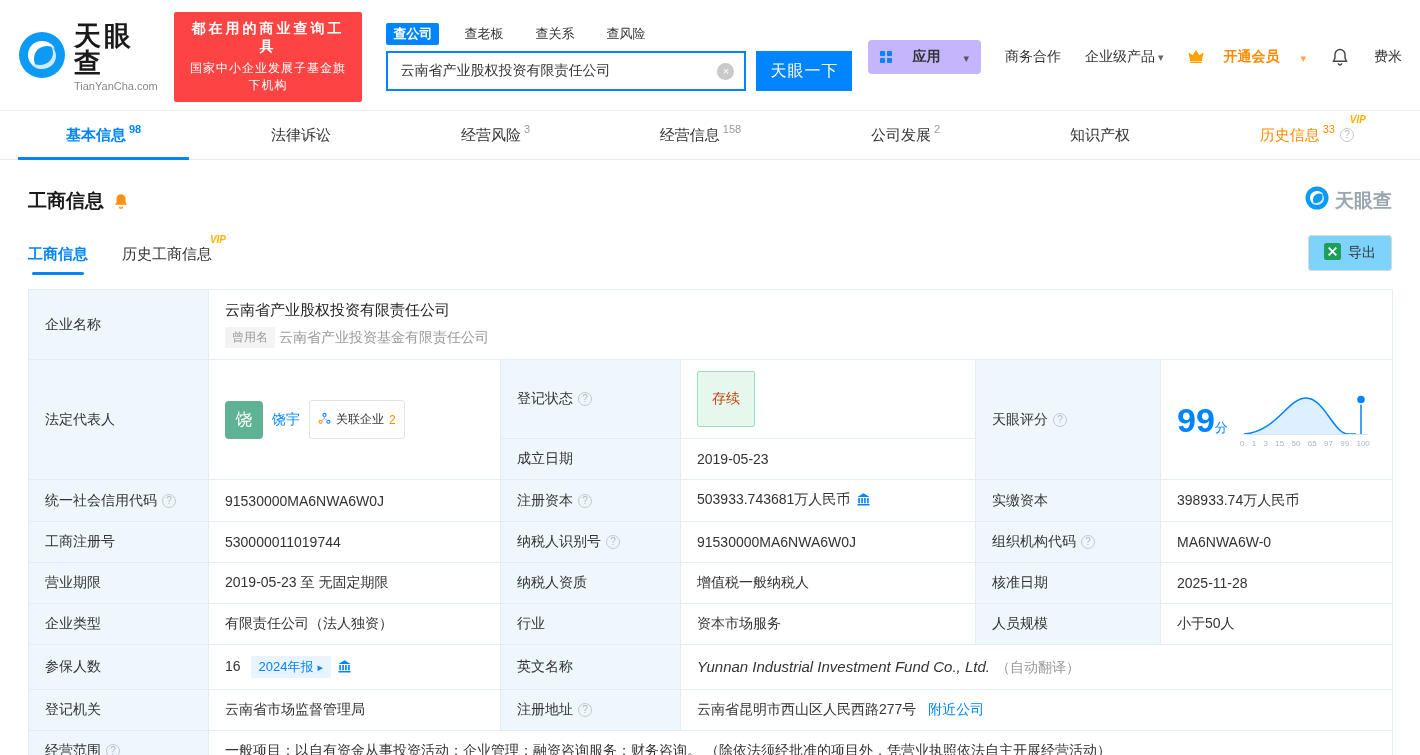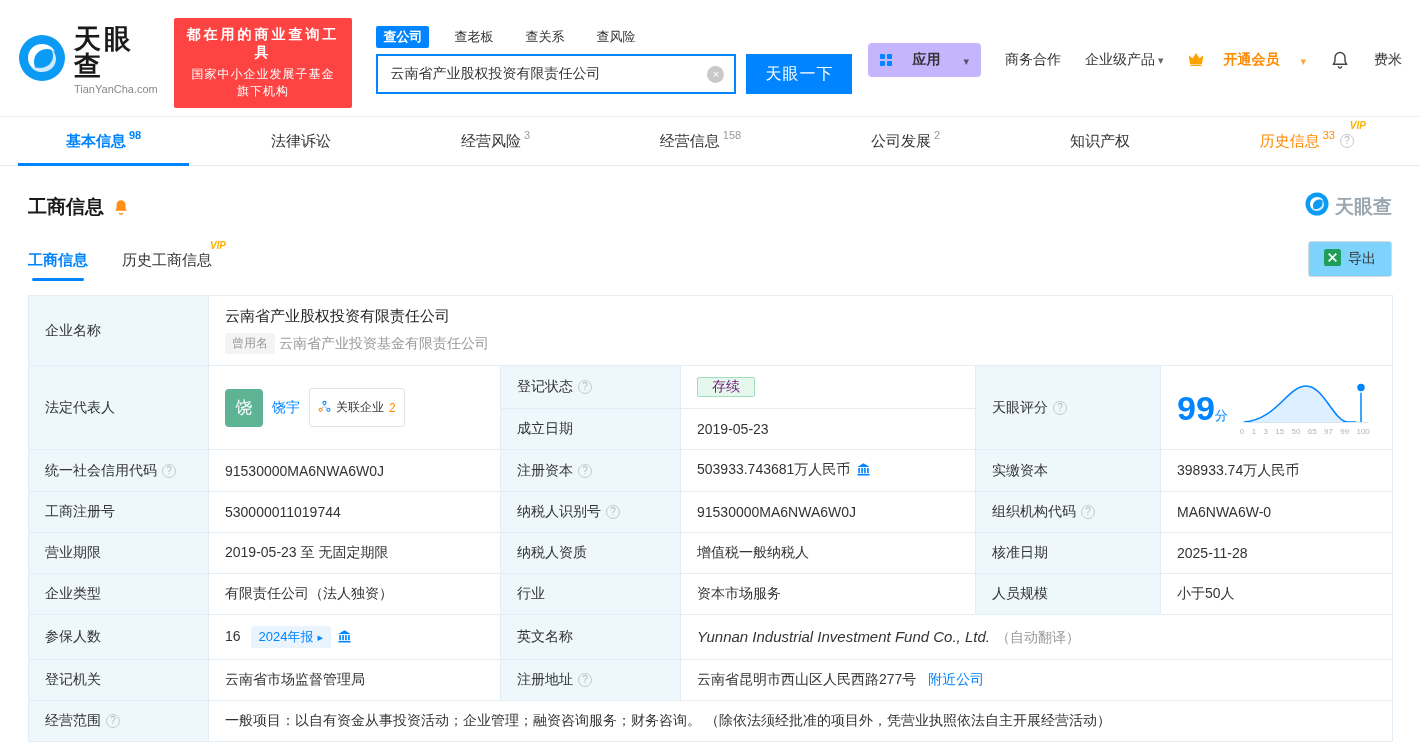--- a/index.html
+++ b/index.html
@@ -6,33 +6,33 @@
   body {
     width: 1420px; height: 755px; margin: 0; overflow: hidden;
     background: #fff; color: #333;
     font-family: "Liberation Sans", "DejaVu Sans", sans-serif;
   }
   
   .top-header { display: flex; align-items: center; padding: 12px 18px 8px; gap: 16px; }
   .logo { display: flex; align-items: center; gap: 8px; cursor: pointer; }
   .logo-text .cn { font-size: 27px; font-weight: bold; color: #1a1a1a; letter-spacing: 3px; line-height: 1; }
   .logo-text .en { font-size: 11px; color: #888; margin-top: 3px; }
-  .banner { background: #fe4343; color: #fff; padding: 8px 12px; text-align: center; border-radius: 2px; margin-top: 6px; }
+  .banner { background: #fe4343; color: #fff; padding: 8px 12px; text-align: center; border-radius: 2px; }
   .banner .l1 { font-size: 14px; font-weight: bold; letter-spacing: 3px; }
   .banner .l2 { font-size: 12px; margin-top: 4px; letter-spacing: 1px; }
   .search-area { margin-left: 8px; }
   .search-tabs { display: flex; gap: 18px; align-items: center; margin-bottom: 6px; }
   .search-tab { font-size: 13px; color: #333; cursor: pointer; padding: 2px 7px; }
   .search-tab.active { background: #0084ff; color: #fff; border-radius: 2px; font-weight: bold; }
   .search-row { display: flex; align-items: center; }
   .search-box { display: flex; align-items: center; width: 360px; height: 40px; border: 2px solid #0084ff; background: #fff; padding: 0 10px; }
   .search-box input { flex: 1; border: none; outline: none; font-size: 14px; color: #333; font-family: inherit; background: transparent; }
   .clear-btn { width: 17px; height: 17px; border-radius: 50%; background: #c9c9c9; color: #fff; font-size: 11px; line-height: 17px; text-align: center; cursor: pointer; flex: none; }
   .clear-btn::before { content: "×"; }
-  .search-btn { width: 106px; height: 40px; background: #0084ff; color: #fff; font-size: 16px; border: none; margin-left: 10px; cursor: pointer; font-family: inherit; letter-spacing: 1px; }
+  .search-btn { width: 96px; height: 40px; background: #0084ff; color: #fff; font-size: 16px; border: none; margin-left: 10px; cursor: pointer; font-family: inherit; letter-spacing: 1px; }
   .header-right { margin-left: auto; display: flex; align-items: center; gap: 24px; font-size: 14px; white-space: nowrap; }
   .app-pill { display: flex; align-items: center; gap: 20px; background: #c4b5fd; padding: 8px 12px; border-radius: 4px; color: #333; cursor: pointer; font-weight: bold; }
   .grid-icon { display: grid; grid-template-columns: 5px 5px; gap: 2px; }
   .grid-icon i { width: 5px; height: 5px; background: #0084ff; border-radius: 1px; display: block; }
   .caret::after { content: "▾"; color: inherit; font-size: 11px; margin-left: 3px; opacity: .75; }
   .nav-link { color: #333; cursor: pointer; }
   .member { color: #ff8a00; cursor: pointer; display: flex; align-items: center; gap: 18px; font-weight: bold; }
   .bell-btn { cursor: pointer; display: flex; align-items: center; }
   
   .main-tabs { display: flex; justify-content: space-between; align-items: stretch; padding: 0 58px; height: 50px; border-top: 1px solid #f1f1f1; border-bottom: 1px solid #eaeaea; }
@@ -63,21 +63,21 @@
   .q::before { content: "?"; }
   .company-name { font-size: 15px; color: #1f1f1f; }
   .former-line { margin-top: 7px; display: flex; align-items: center; }
   .tag-former { background: #f4f4f4; color: #999; font-size: 12px; padding: 2px 7px; border-radius: 2px; margin-right: 4px; flex: none; }
   .former-name { color: #999; font-size: 14px; }
   .rep-cell { display: flex; align-items: center; gap: 9px; }
   .avatar { width: 38px; height: 38px; background: #5eb394; color: #fff; font-size: 17px; border-radius: 4px; display: flex; align-items: center; justify-content: center; flex: none; cursor: pointer; }
   .link { color: #0084ff; cursor: pointer; text-decoration: none; }
   .related-badge { display: inline-flex; align-items: center; gap: 5px; border: 1px solid #e3e3e3; border-radius: 3px; padding: 10px 8px; font-size: 12px; color: #333; background: #fff; cursor: pointer; }
   .related-badge .rcnt { color: #ff8a00; }
-  .status-tag { display: inline-block; background: #e6f7ee; color: #701a75; border: 1px solid #9fdfc0; padding: 0 14px; border-radius: 2px; font-size: 14px; }
+  .status-tag { display: inline-block; background: #e6f7ee; color: #c2410c; border: 1px solid #9fdfc0; padding: 18px 14px; border-radius: 2px; font-size: 14px; }
   .score-cell-inner { display: flex; align-items: center; gap: 12px; }
   .score-num { color: #0084ff; font-size: 34px; font-weight: bold; line-height: 1; }
   .score-unit { color: #0084ff; font-size: 13px; }
   .chart-wrap { display: flex; flex-direction: column; }
   .axis { display: flex; justify-content: space-between; font-size: 8px; color: #a8b6c2; width: 130px; margin-top: 1px; }
   .inline-icon { vertical-align: -3px; margin-left: 6px; cursor: pointer; }
   .report-tag { display: inline-flex; align-items: center; background: #eaf4ff; color: #0084ff; font-size: 13px; padding: 2px 8px; border-radius: 2px; margin-left: 10px; cursor: pointer; }
   .report-tag::after { content: "▸"; margin-left: 4px; font-size: 11px; }
   .gray-note { color: #999; margin-left: 6px; text-align: right; }
   .en-name { font-size: 15px; font-style: italic; }

